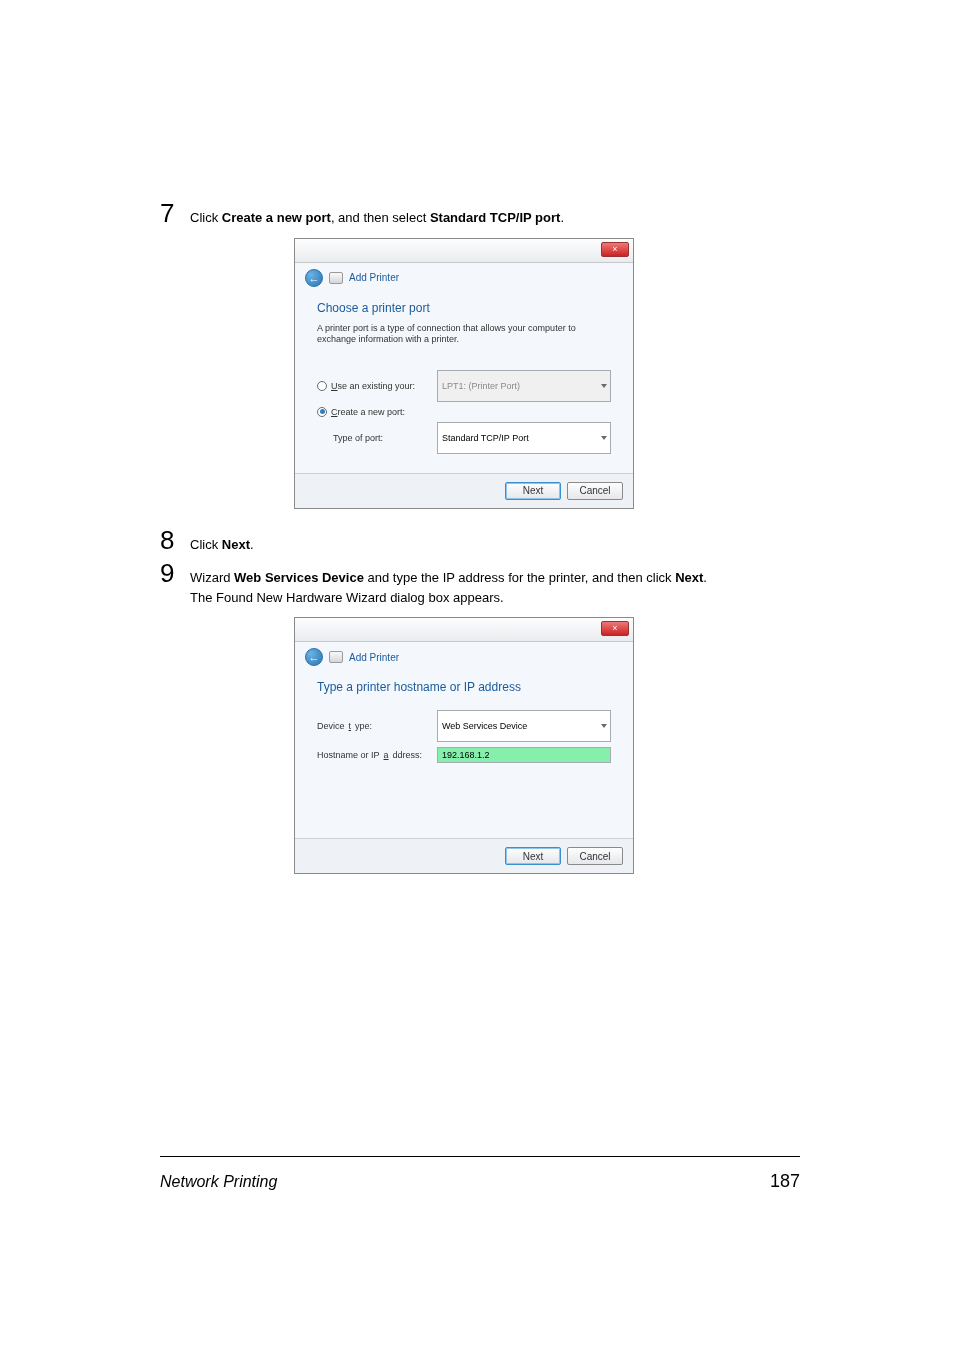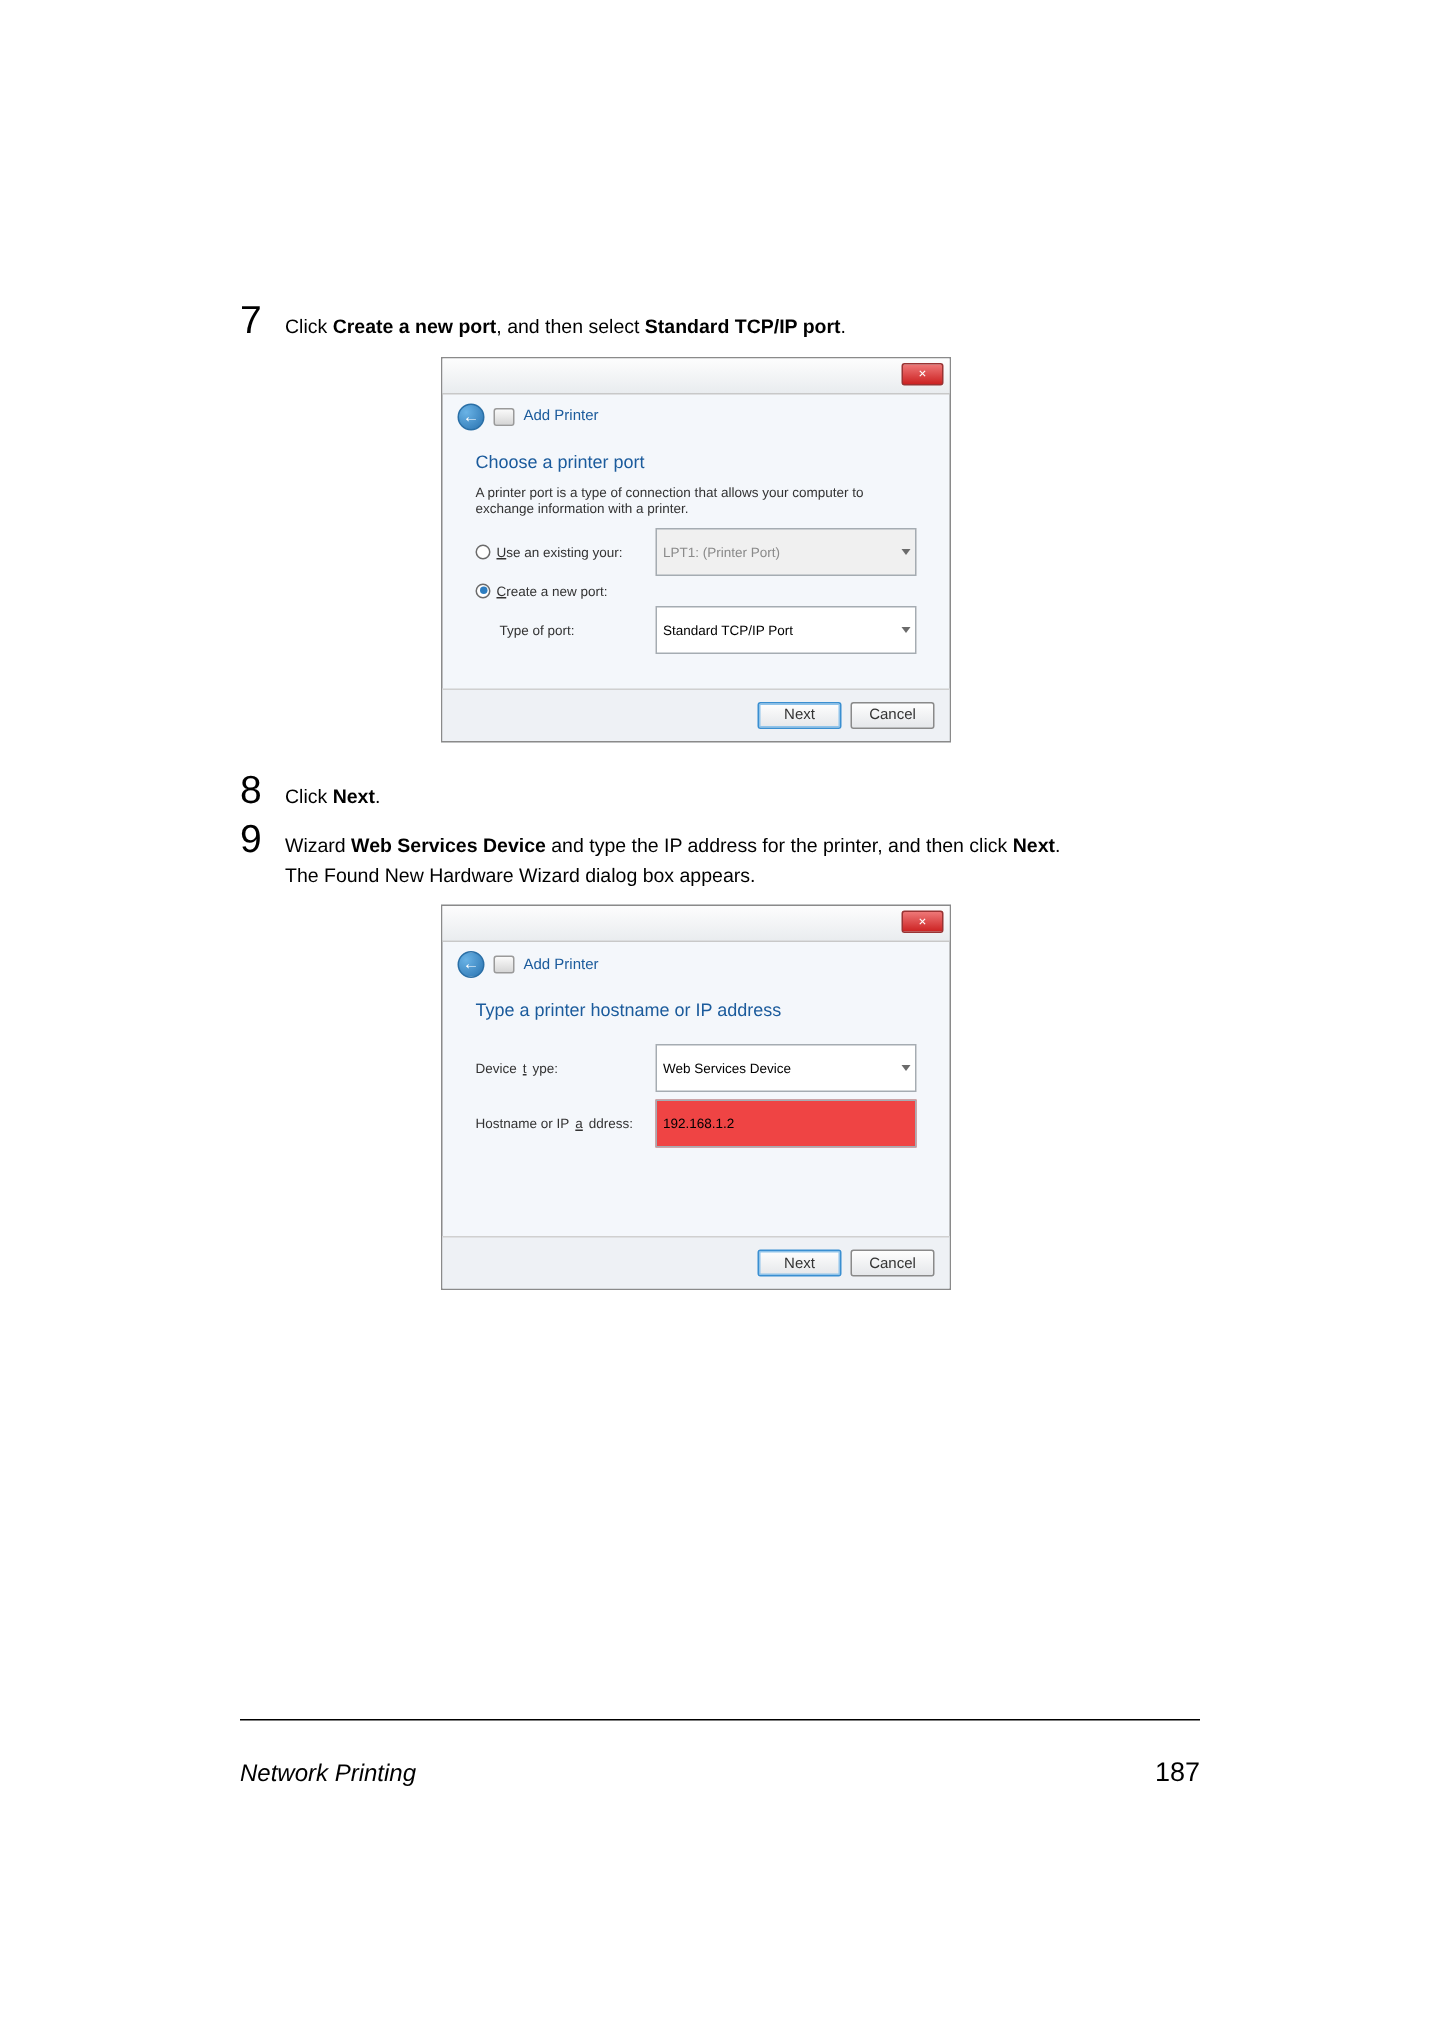--- a/index.html
+++ b/index.html
@@ -80,21 +80,21 @@
   }
   .printer-icon {
     width: 14px; height: 12px;
     background: linear-gradient(#fafafa,#d6d6d6);
     border: 1px solid #9a9a9a;
     border-radius: 2px;
   }
   .crumb-text { color: #1b5b9c; font-size: 10px; }
   .dlg-body { padding: 8px 22px 14px 22px; min-height: 170px; }
   .dlg-title { color: #1b5b9c; font-size: 12px; margin: 4px 0 8px 0; }
-  .dlg-desc { font-size: 9px; color: #333; margin-bottom: 6px; line-height: 1.3; }
+  .dlg-desc { font-size: 9px; color: #333; margin-bottom: 24px; line-height: 1.3; }
   .form-row { display: flex; align-items: center; margin: 5px 0; gap: 10px; }
   .form-label { font-size: 9px; width: 110px; display: flex; align-items: center; gap: 4px; }
   .underline-hint { text-decoration: underline; }
   .combo {
     flex: 1;
     height: 32px;
     border: 1px solid #a5acb2;
     background: #fff;
     font-size: 9px;
     padding: 0 14px 0 4px;
@@ -106,23 +106,23 @@
   .combo::after {
     content: "";
     position: absolute;
     right: 3px; top: 50%; transform: translateY(-50%);
     border-left: 3px solid transparent;
     border-right: 3px solid transparent;
     border-top: 4px solid #6b6b6b;
   }
   .text-input {
     flex: 1;
-    height: 32px;
+    height: 16px;
     border: 1px solid #a5acb2;
-    background: #ef4444;
+    background: #86efac;
     font-size: 9px;
     padding: 0 4px;
     display: flex; align-items: center;
     color: #000;
   }
   .radio-dot {
     width: 10px; height: 10px; border-radius: 50%;
     border: 1px solid #6b6b6b; background: #fff;
     display: inline-flex; align-items: center; justify-content: center;
     flex-shrink: 0;
@@ -149,21 +149,21 @@
     display: inline-flex; align-items: center; justify-content: center;
     padding: 0 8px;
   }
   .btn.primary { border-color: #3a8fd1; box-shadow: 0 0 0 1px #8fc3ea inset; }
   .footer {
     position: absolute;
     bottom: 158px;
     left: 160px;
     width: 640px;
     border-top: 1px solid #000;
-    padding-top: 24px;
+    padding-top: 14px;
     display: flex;
     justify-content: space-between;
     align-items: baseline;
     gap: 14px;
   }
   .footer-title { font-style: italic; font-size: 16px; }
   .footer-page { font-size: 18px; }
 </style>
 </head>
 <body>

